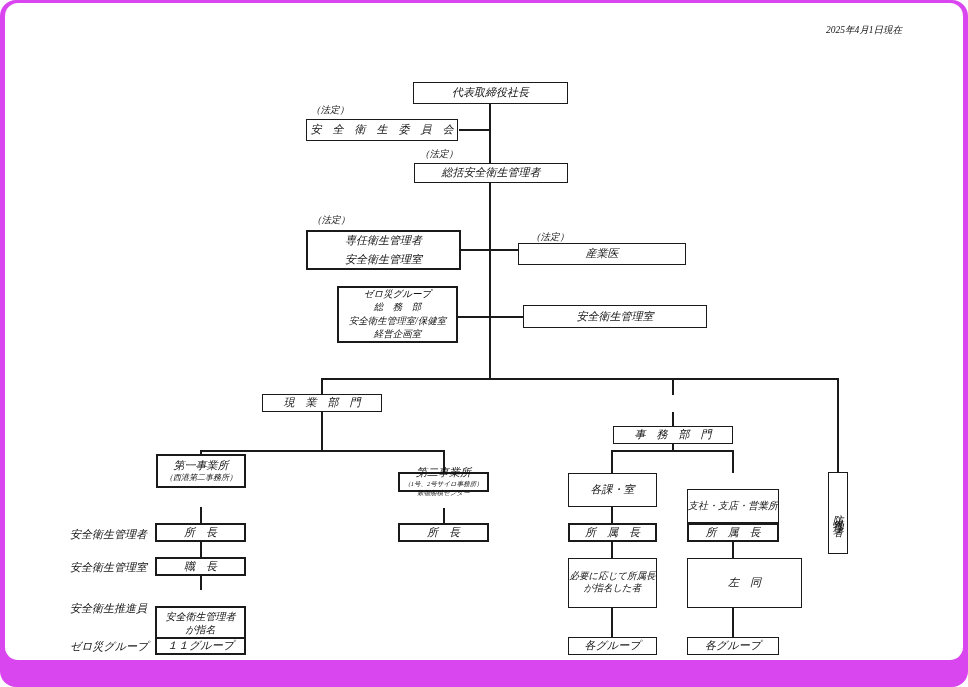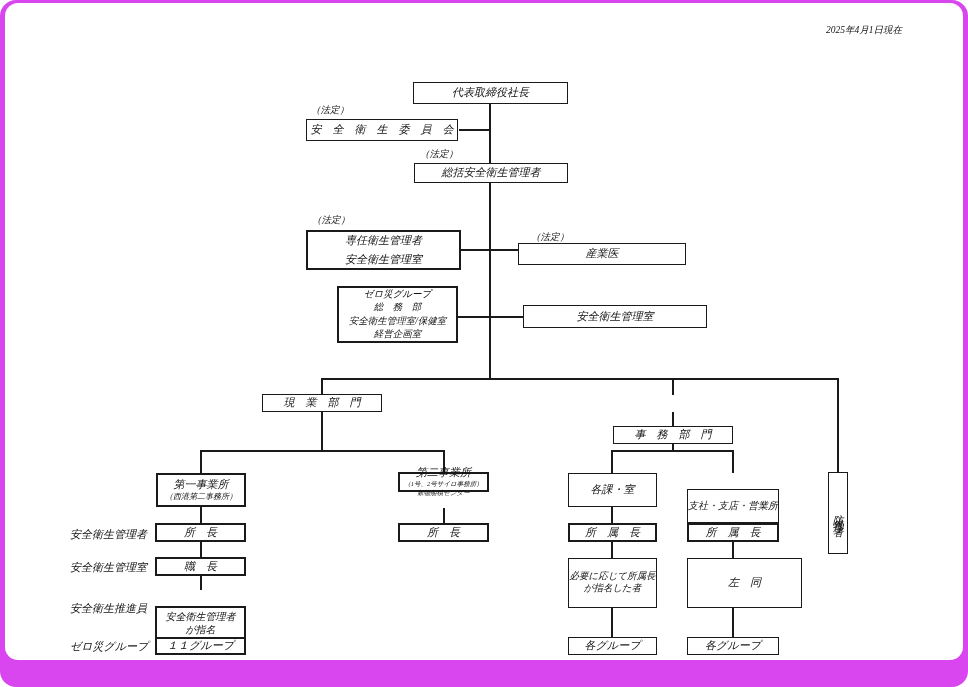--- a/index.html
+++ b/index.html
@@ -76,21 +76,21 @@
     <span class="l">ゼロ災グループ</span>
     <span class="l">総　務　部</span>
     <span class="l">安全衛生管理室/保健室</span>
     <span class="l">経営企画室</span>
   </div>
   <div class="bx" style="left:523px;top:305px;width:184px;height:23px;">安全衛生管理室</div>
 
   <div class="bx" style="left:262px;top:394px;width:120px;height:18px;">現　業　部　門</div>
   <div class="bx" style="left:613px;top:394px;width:120px;height:18px;margin-top:32px;">事　務　部　門</div>
 
-  <div class="bx thick" style="left:156px;top:473px;width:90px;height:34px;">
+  <div class="bx thick" style="left:156px;top:454px;width:90px;height:34px;">
     <span class="l">第一事業所</span>
     <span class="sub">（西港第二事務所）</span>
   </div>
   <div class="bx thick" style="left:398px;top:472px;width:91px;height:20px;">
     <span class="l">第二事業所</span>
     <span class="tiny">（1号、2号サイロ事務所）</span>
     <span class="tiny">穀物船積センター</span>
   </div>
   <div class="bx" style="left:568px;top:473px;width:89px;height:34px;">各課・室</div>
   <div class="bx small" style="left:687px;top:473px;width:92px;height:34px;">支社・支店・営業所</div>

